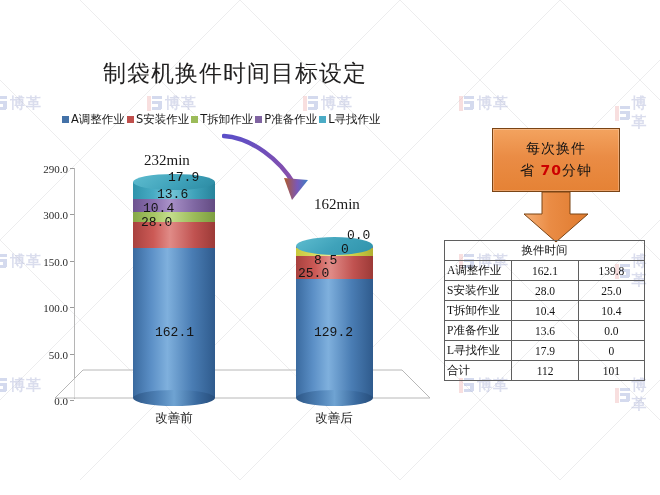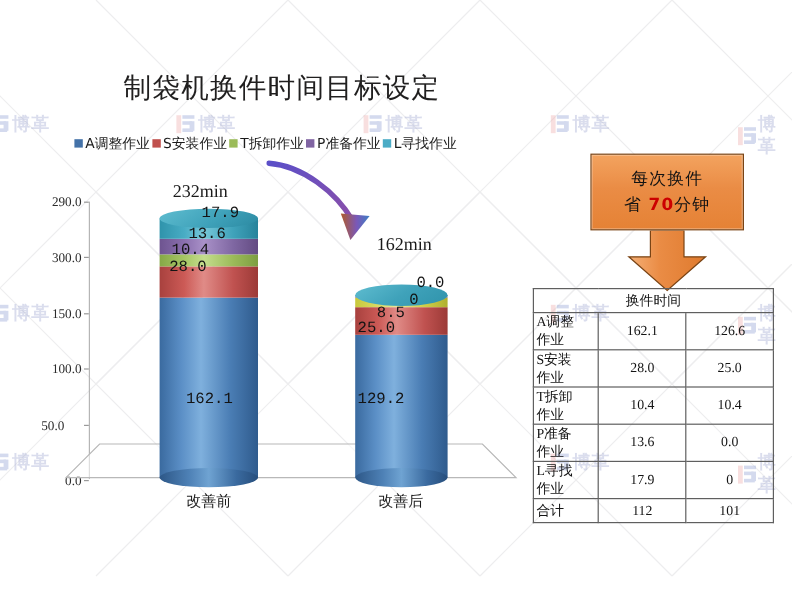--- a/index.html
+++ b/index.html
@@ -70,21 +70,21 @@
   .callout .l2{font-size:14px;color:#131313;letter-spacing:1px;margin-top:4px;
       font-family:"DejaVu Sans","Liberation Sans",sans-serif;}
   .callout .l2 b{color:#cc0000;font-weight:bold;}
   .callout .shaft{position:relative;width:128px;height:52px;}
 
   
   .tbl{position:absolute;left:444px;top:240px;width:201px;border-collapse:collapse;
        background:transparent;}
   .tbl td,.tbl th{border:1px solid #5f5f5f;font-size:11.5px;color:#141414;
        font-family:"Liberation Serif","DejaVu Serif",serif;font-weight:400;
-       height:19px;padding:0 16px;background:transparent;}
+       height:19px;padding:0 6px;background:transparent;}
   .tbl .hdr{text-align:center;}
   .tbl .cat{text-align:left;width:75px;padding-left:2px;}
   .tbl .num{text-align:center;width:63px;}
 </style>
 </head>
 <body>
 
 <div id="stage">
 
   <div class="wm-layer">
@@ -288,21 +288,21 @@
       <span class="sw" style="background:#4bacc6"></span>
       <span class="lb">L寻找作业</span>
     </span>
   </div>
 
   <div class="yaxis"></div>
   <div class="ytick" style="left:20px;top:163px;">290.0</div>
   <div class="ytick" style="left:20px;top:209px;">300.0</div>
   <div class="ytick" style="left:20px;top:256px;">150.0</div>
   <div class="ytick" style="left:20px;top:302px;">100.0</div>
-  <div class="ytick" style="left:20px;top:349px;text-align:center;">50.0</div>
+  <div class="ytick" style="left:20px;top:349px;">50.0</div>
   <div class="ytick" style="left:20px;top:395px;">0.0</div>
   <div class="ytickmark" style="left:70px;top:168px;"></div>
   <div class="ytickmark" style="left:70px;top:214px;"></div>
   <div class="ytickmark" style="left:70px;top:261px;"></div>
   <div class="ytickmark" style="left:70px;top:307px;"></div>
   <div class="ytickmark" style="left:70px;top:354px;"></div>
   <div class="ytickmark" style="left:70px;top:400px;"></div>
 
   <div class="floor">
     <svg width="392" height="40" viewBox="0 0 392 40">
@@ -375,21 +375,21 @@
       <div class="body" style="background:linear-gradient(90deg,#c8c83c 0%,#dada64 25%,#e8e898 45%,#cfcf48 75%,#b0b030 100%);"></div>
     </div>
 
     <div class="seg" style="bottom:154px;height:1px;">
       <div class="body" style="background:#8064a2;"></div>
     </div>
     <div class="seg" style="bottom:155px;height:1px;">
       <div class="body" style="background:#4bacc6;"></div>
       <div class="ell" style="top:-9px;height:18px;background:linear-gradient(145deg,#5fbdd0 0%,#3fa2ba 50%,#2f93ab 100%);"></div>
     </div>
-    <div class="dl" style="left:2px;top:95px;">129.2</div>
+    <div class="dl" style="left:18px;top:95px;">129.2</div>
     <div class="dl" style="left:2px;top:36px;">25.0</div>
     <div class="dl" style="left:18px;top:23px;">8.5</div>
     <div class="dl" style="left:45px;top:12px;">0</div>
     <div class="dl" style="left:51px;top:-2px;">0.0</div>
   </div>
   <div class="totlabel" style="left:314px;top:196px;">162min</div>
   <div class="xlabel" style="left:288px;top:410px;width:92px;">改善后</div>
 
   <div class="callout">
     <div class="box">
@@ -411,21 +411,21 @@
   </div>
 
   <table class="tbl">
     <tbody>
         <tr>
       <td class="hdr" colspan="3">换件时间</td>
     </tr>
     <tr>
       <td class="cat">A调整作业</td>
       <td class="num">162.1</td>
-      <td class="num">126.6</td>
+      <td class="num">139.8</td>
     </tr>
     <tr>
       <td class="cat">S安装作业</td>
       <td class="num">28.0</td>
       <td class="num">25.0</td>
     </tr>
     <tr>
       <td class="cat">T拆卸作业</td>
       <td class="num">10.4</td>
       <td class="num">10.4</td>

